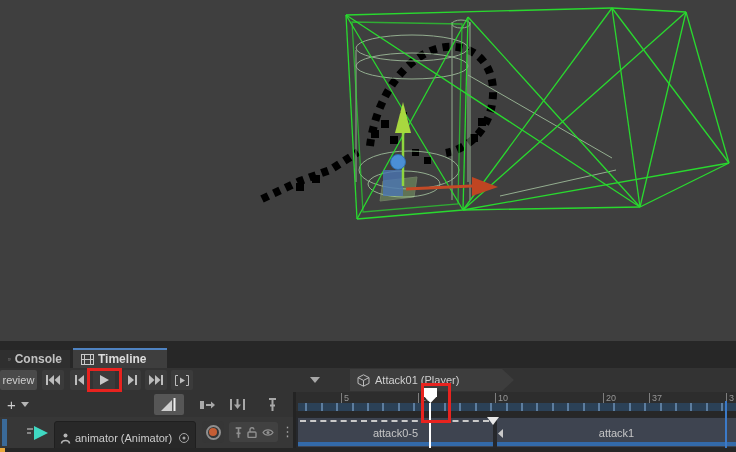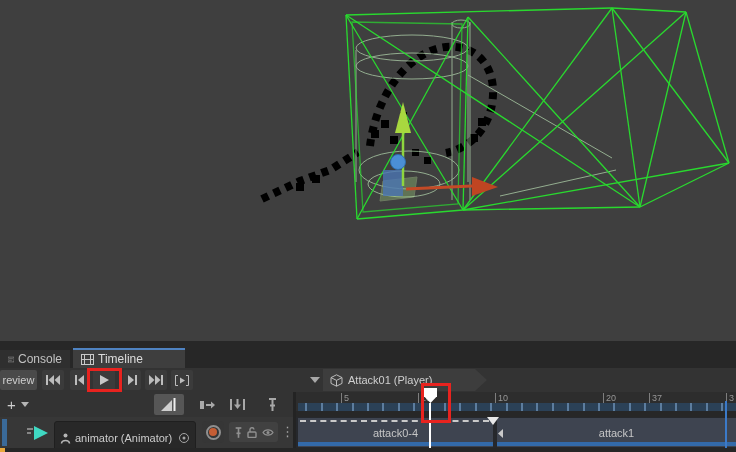--- a/index.html
+++ b/index.html
@@ -5,32 +5,32 @@
   html,body{margin:0;padding:0;background:#1e1e1e;}
   *{box-sizing:border-box;font-family:"Liberation Sans",sans-serif;}
   #app{position:relative;width:736px;height:452px;overflow:hidden;background:#3f3f3f;}
 
   
   #scene{position:absolute;top:0;left:0;width:736px;height:341px;background:#3f3f3f;}
 
   
   #bottom{position:absolute;top:341px;left:0;width:736px;height:111px;background:#333;}
 
-  .tabbar{position:absolute;top:0;left:0;width:736px;height:27px;background:#272727;}
+  .tabbar{position:absolute;top:0;left:0;width:736px;height:27px;background:#272727;font-weight:bold;}
   .tab{position:absolute;display:flex;align-items:center;gap:4px;color:#c2c2c2;font-size:12px;padding:0 8px;}
   .tab.console{left:0;top:9px;width:70px;height:18px;background:#2f2f2f;}
-  .tab.timeline{left:73px;top:7px;width:112px;height:20px;background:#3e3e3e;border-top:2px solid #4f83c2;color:#dcdcdc;}
+  .tab.timeline{left:73px;top:7px;width:94px;height:20px;background:#3e3e3e;border-top:2px solid #4f83c2;color:#dcdcdc;}
 
   .row1{position:absolute;top:27px;left:0;width:736px;height:24px;background:#333;}
   .btn{position:absolute;top:29px;height:20px;display:flex;align-items:center;justify-content:center;background:#3b3b3b;border-radius:2px;}
   .btn svg{display:block;}
   .previewbtn{position:absolute;left:0;top:29px;width:37px;height:20px;background:#4a4a4a;border-radius:2px;color:#cfcfcf;font-size:11px;display:flex;align-items:center;justify-content:center;}
   .framefield{position:absolute;left:198px;top:30px;width:104px;height:18px;background:#262626;border:1px solid #1d1d1d;border-radius:8px;color:#d8d8d8;font-size:11px;display:flex;align-items:center;padding-left:8px;}
   .caret{position:absolute;left:310px;top:36px;width:0;height:0;border-left:5px solid transparent;border-right:5px solid transparent;border-top:6px solid #a8a8a8;}
-  .breadcrumb{position:absolute;left:323px;top:28px;width:164px;height:22px;background:#3d3d3d;display:flex;align-items:center;gap:5px;padding-left:7px;color:#cfcfcf;font-size:11px;clip-path:polygon(0 0,calc(100% - 12px) 0,100% 50%,calc(100% - 12px) 100%,0 100%);}
+  .breadcrumb{position:absolute;left:350px;top:28px;width:164px;height:22px;background:#3d3d3d;display:flex;align-items:center;gap:5px;padding-left:7px;color:#cfcfcf;font-size:11px;clip-path:polygon(0 0,calc(100% - 12px) 0,100% 50%,calc(100% - 12px) 100%,0 100%);}
 
   .row2{position:absolute;top:51px;left:0;width:736px;height:25px;background:#333;}
   .addbtn{position:absolute;left:4px;top:54px;width:32px;height:18px;color:#cfcfcf;display:flex;align-items:center;gap:5px;font-size:15px;padding-left:3px;}
   .addbtn .smallcaret{width:0;height:0;border-left:4px solid transparent;border-right:4px solid transparent;border-top:5px solid #b5b5b5;}
   .modebtn{position:absolute;top:53px;height:21px;display:flex;align-items:center;justify-content:center;border-radius:2px;}
   .modebtn.selected{background:#565656;}
 
   .rulerarea{position:absolute;left:296px;top:51px;width:440px;height:25px;background:#2d2d2d;}
   .rulerlabel{position:absolute;top:52px;height:11px;border-left:1px solid #7e7e7e;padding-left:2px;color:#969696;font-size:9px;line-height:11px;}
   .rulerband{position:absolute;left:298px;top:62px;width:438px;height:8px;background:#2b4157;
@@ -301,21 +301,21 @@
       <svg width="12" height="9" viewBox="0 0 12 9">
         <path d="M1,4.5 C3,1 9,1 11,4.5 C9,8 3,8 1,4.5 Z" fill="none" stroke="#909090" stroke-width="1.2"></path>
         <circle cx="6" cy="4.5" r="1.5" fill="#909090"></circle>
       </svg>
     </div>
     <div class="vdots">⋮</div>
 
     <div class="cliparea"></div>
     <div class="clip" style="left:298px;width:195px;">
       <div class="clipdash"></div>
-      <span>attack0-4</span>
+      <span>attack0-5</span>
       <div class="clipblue"></div>
     </div>
     <div class="clip" style="left:497px;width:239px;">
       <span>attack1</span>
       <div class="clipblue"></div>
     </div>
     <div class="blendtri"></div>
     <div class="clipin"></div>
     <div class="endline"></div>
 

